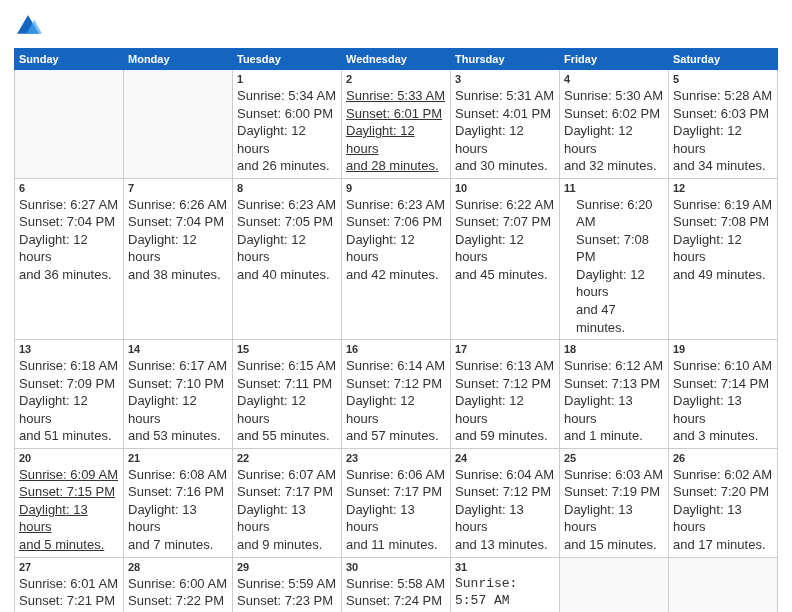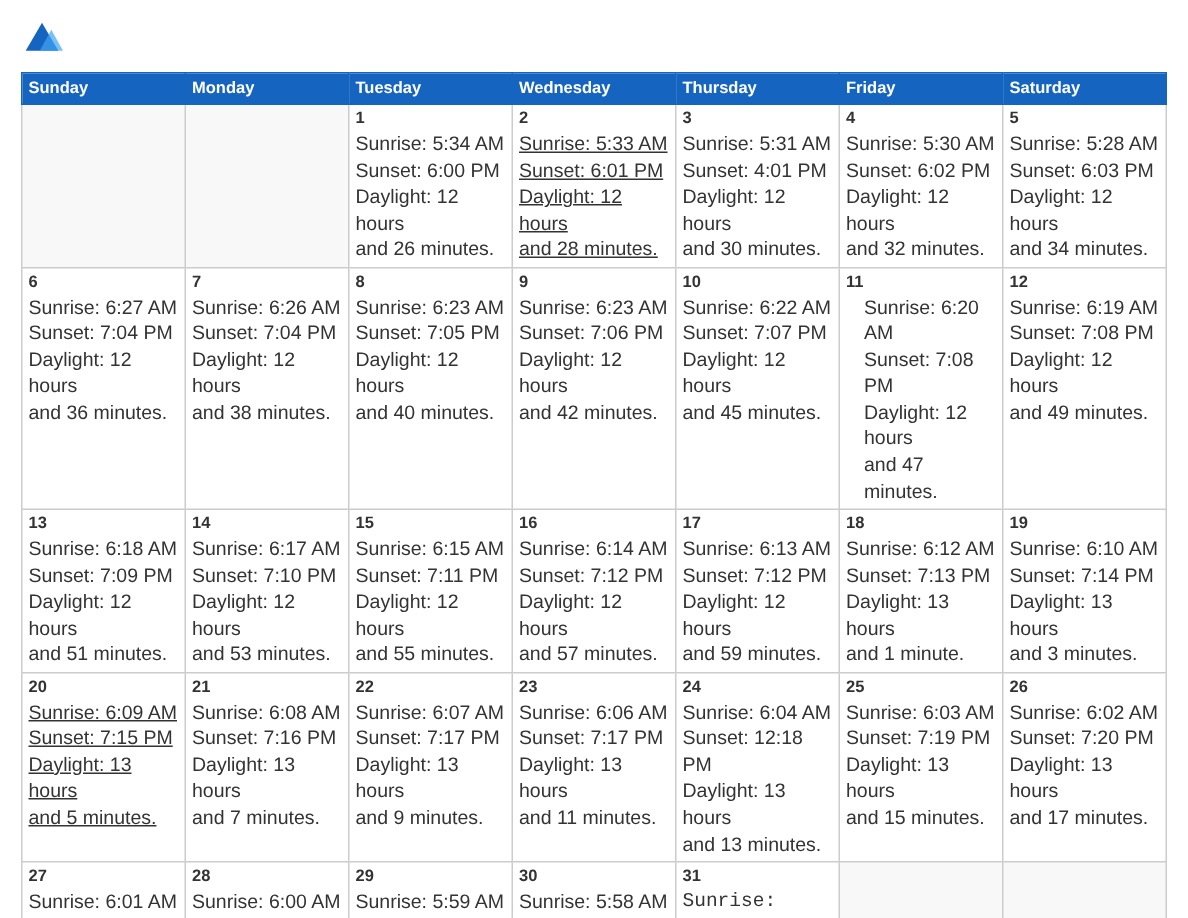--- a/index.html
+++ b/index.html
@@ -296,21 +296,21 @@
           <td>
             <span class="day-number">23</span>
             <div class="day-info" style="white-space: pre-line;">Sunrise: 6:06 AM
 Sunset: 7:17 PM
 Daylight: 13 hours
 and 11 minutes.</div>
           </td>
           <td>
             <span class="day-number">24</span>
             <div class="day-info" style="white-space: pre-line;">Sunrise: 6:04 AM
-Sunset: 12:18 PM
+Sunset: 7:12 PM
 Daylight: 13 hours
 and 13 minutes.</div>
           </td>
           <td>
             <span class="day-number">25</span>
             <div class="day-info" style="white-space: pre-line;">Sunrise: 6:03 AM
 Sunset: 7:19 PM
 Daylight: 13 hours
 and 15 minutes.</div>
           </td>

